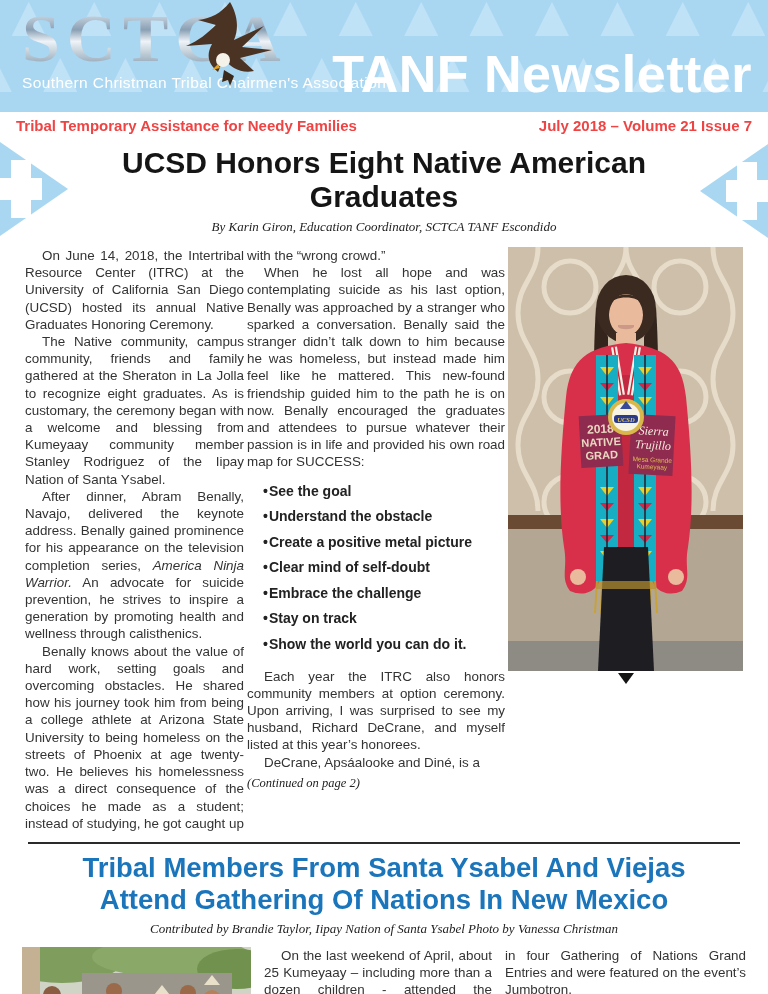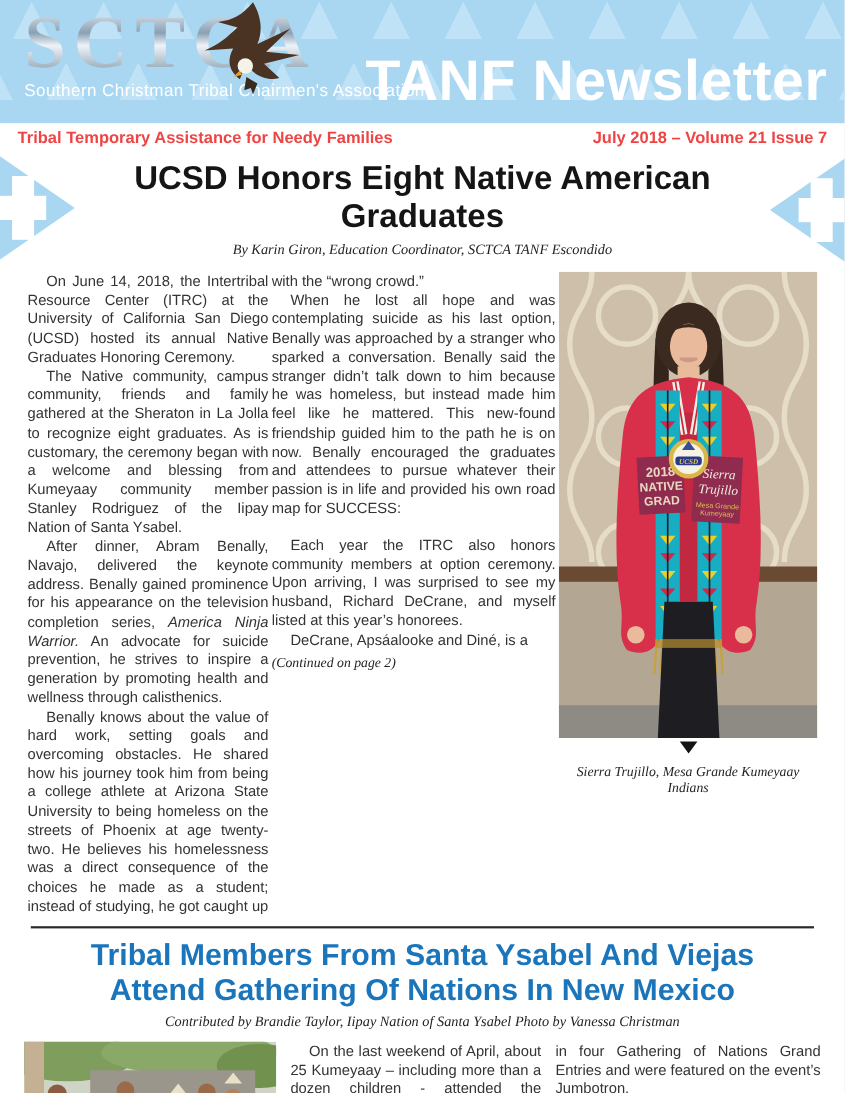--- a/index.html
+++ b/index.html
@@ -87,20 +87,29 @@
   <div class="a1grid">
     <div class="col">
       <p>On June 14, 2018, the Intertribal Resource Center (ITRC) at the University of California San Diego (UCSD) hosted its annual Native Graduates Honoring Ceremony.</p>
       <p>The Native community, campus community, friends and family gathered at the Sheraton in La Jolla to recognize eight graduates. As is customary, the ceremony began with a welcome and blessing from Kumeyaay community member Stanley Rodriguez of the Iipay Nation of Santa Ysabel.</p>
       <p><span>After dinner, Abram Benally, Navajo, delivered the keynote address. Benally gained prominence for his appearance on the television completion series, </span><i>America Ninja Warrior.</i><span> An advocate for suicide prevention, he strives to inspire a generation by promoting health and wellness through calisthenics.</span></p>
       <p>Benally knows about the value of hard work, setting goals and overcoming obstacles. He shared how his journey took him from being a college athlete at Arizona State University to being homeless on the streets of Phoenix at age twenty-two. He believes his homelessness was a direct consequence of the choices he made as a student; instead of studying, he got caught up</p>
     </div>
     <div class="col">
       <p class="noindent">with the “wrong crowd.”</p>
       <p>When he lost all hope and was contemplating suicide as his last option, Benally was approached by a stranger who sparked a conversation. Benally said the stranger didn’t talk down to him because he was homeless, but instead made him feel like he mattered. This new-found friendship guided him to the path he is on now. Benally encouraged the graduates and attendees to pursue whatever their passion is in life and provided his own road map for SUCCESS:</p>
+      <ul class="success">
+        <li>See the goal</li>
+        <li>Understand the obstacle</li>
+        <li>Create a positive metal picture</li>
+        <li>Clear mind of self-doubt</li>
+        <li>Embrace the challenge</li>
+        <li>Stay on track</li>
+        <li>Show the world you can do it.</li>
+      </ul>
       <p class="after-list">Each year the ITRC also honors community members at option ceremony. Upon arriving, I was surprised to see my husband, Richard DeCrane, and myself listed at this year’s honorees.</p>
       <p>DeCrane, Apsáalooke and Diné, is a</p>
       <div class="continued">(Continued on page 2)</div>
     </div>
     <div class="photo-col">
       
       <svg width="235" height="424" viewBox="0 0 235 424">
         <rect width="235" height="424" fill="#cdbfa9"></rect>
         <g stroke="#e9e0cd" stroke-width="5" fill="none" opacity="0.9">
           <path d="M30 0 C30 30 10 36 10 66 C10 96 30 102 30 132 C30 162 10 168 10 198 C10 228 30 234 30 264"></path>
@@ -167,21 +176,20 @@
           <path d="M89 334 l-2 32 M94 334 l-1 32 M99 334 l0 32 M104 334 l1 32 M109 334 l2 32"></path>
           <path d="M127 334 l-2 32 M132 334 l-1 32 M137 334 l0 32 M142 334 l1 32 M147 334 l2 32"></path>
         </g>
 
         <path d="M96 300 L140 300 L146 424 L90 424 Z" fill="#1d1d22"></path>
         <rect x="88" y="334" width="60" height="8" fill="#b8922f" opacity=".7"></rect>
         <circle cx="70" cy="330" r="8" fill="#e9ba9b"></circle>
         <circle cx="168" cy="330" r="8" fill="#e9ba9b"></circle>
       </svg>
       <div class="photo-pointer"></div>
-      <div class="caption">Sierra Trujillo, Mesa Grande Kumeyaay Indians</div>
     </div>
   </div>
 
   <div class="divider"></div>
   <h2 class="headline2">
     <span>Tribal Members From Santa Ysabel And Viejas</span><br>
     <span>Attend Gathering Of Nations In New Mexico</span>
   </h2>
   <div class="byline">Contributed by Brandie Taylor, Iipay Nation of Santa Ysabel   Photo by Vanessa Christman</div>
 

